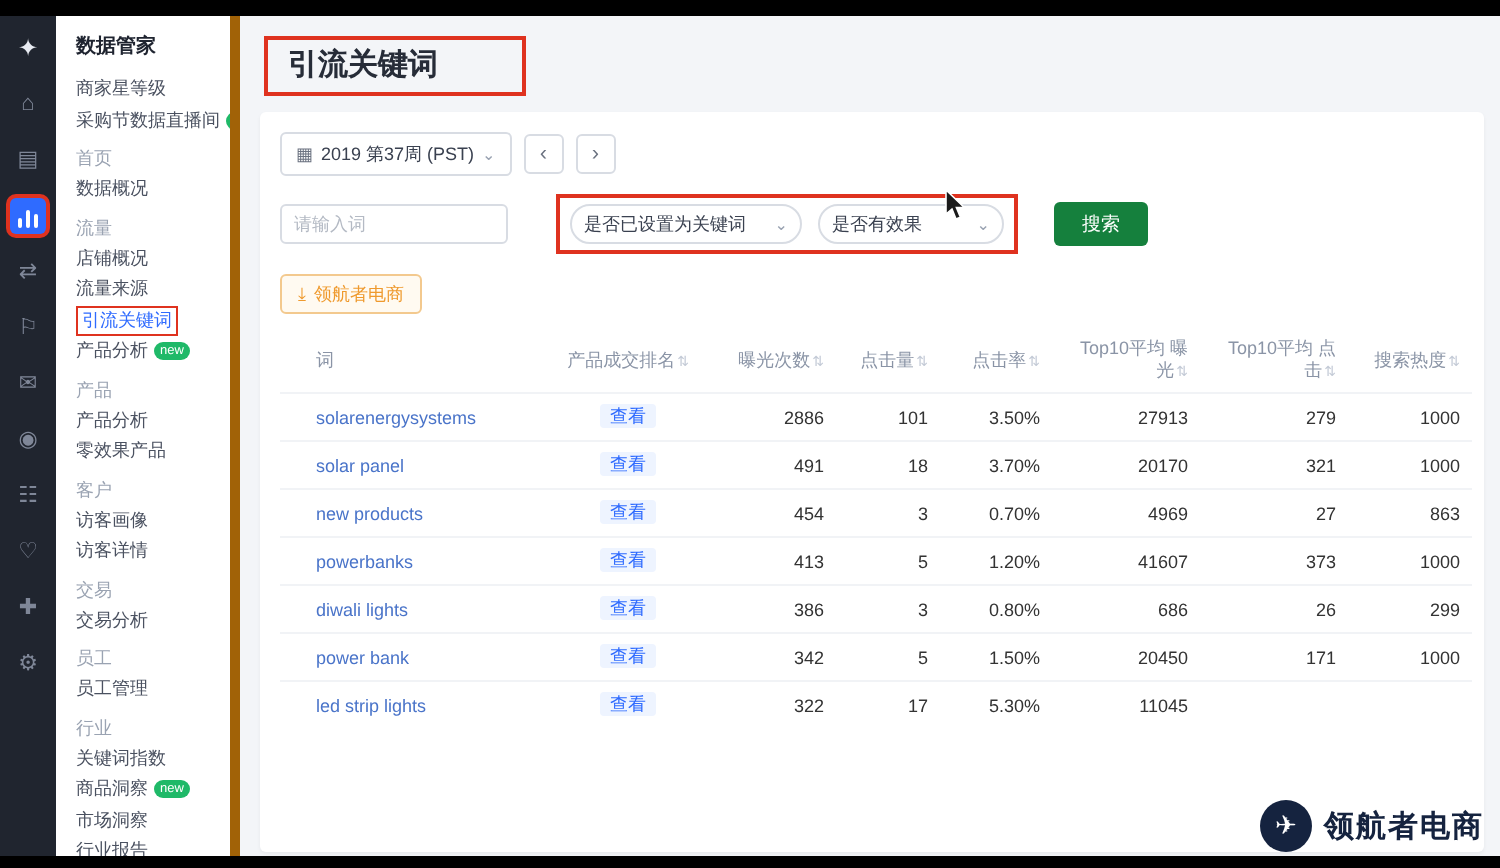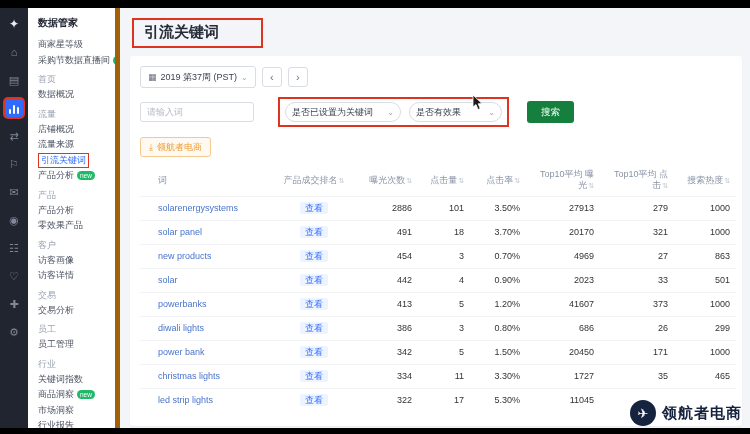--- a/index.html
+++ b/index.html
@@ -248,30 +248,20 @@
                 <td class="c-kw">new products</td>
                 <td class="c-view"><span>查看</span></td>
                 <td class="c-num">454</td>
                 <td class="c-num">3</td>
                 <td class="c-num">0.70%</td>
                 <td class="c-num">4969</td>
                 <td class="c-num">27</td>
                 <td class="c-num">863</td>
               </tr>
               <tr>
-                <td class="c-kw">solar</td>
-                <td class="c-view"><span>查看</span></td>
-                <td class="c-num">442</td>
-                <td class="c-num">4</td>
-                <td class="c-num">0.90%</td>
-                <td class="c-num">2023</td>
-                <td class="c-num">33</td>
-                <td class="c-num">501</td>
-              </tr>
-              <tr>
                 <td class="c-kw">powerbanks</td>
                 <td class="c-view"><span>查看</span></td>
                 <td class="c-num">413</td>
                 <td class="c-num">5</td>
                 <td class="c-num">1.20%</td>
                 <td class="c-num">41607</td>
                 <td class="c-num">373</td>
                 <td class="c-num">1000</td>
               </tr>
               <tr>
@@ -288,30 +278,20 @@
                 <td class="c-kw">power bank</td>
                 <td class="c-view"><span>查看</span></td>
                 <td class="c-num">342</td>
                 <td class="c-num">5</td>
                 <td class="c-num">1.50%</td>
                 <td class="c-num">20450</td>
                 <td class="c-num">171</td>
                 <td class="c-num">1000</td>
               </tr>
               <tr>
-                <td class="c-kw">christmas lights</td>
-                <td class="c-view"><span>查看</span></td>
-                <td class="c-num">334</td>
-                <td class="c-num">11</td>
-                <td class="c-num">3.30%</td>
-                <td class="c-num">1727</td>
-                <td class="c-num">35</td>
-                <td class="c-num">465</td>
-              </tr>
-              <tr>
                 <td class="c-kw">led strip lights</td>
                 <td class="c-view"><span>查看</span></td>
                 <td class="c-num">322</td>
                 <td class="c-num">17</td>
                 <td class="c-num">5.30%</td>
                 <td class="c-num">11045</td>
                 <td class="c-num"></td>
                 <td class="c-num"></td>
               </tr>
             </tbody>

